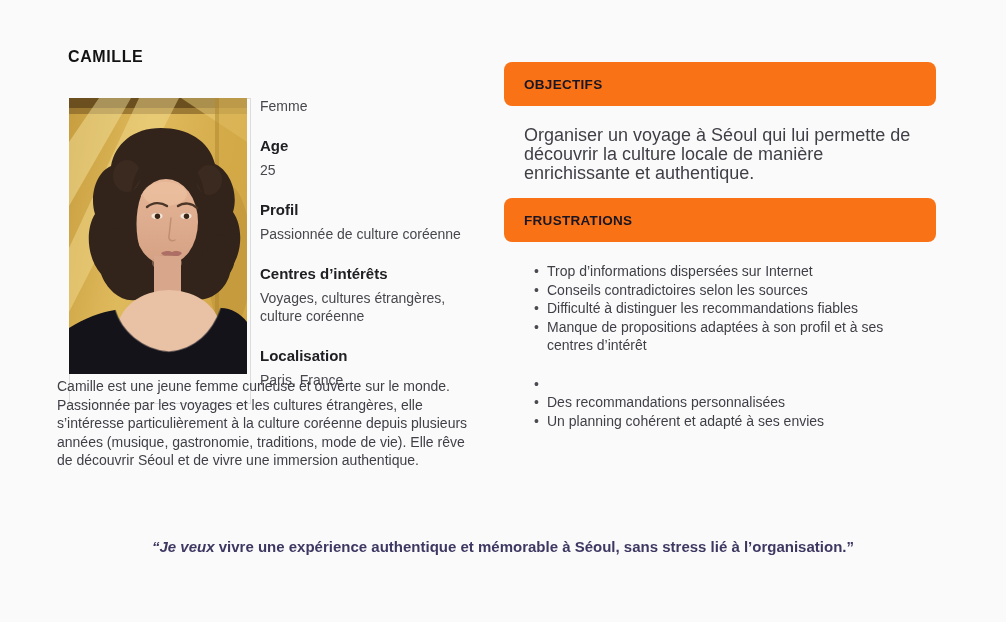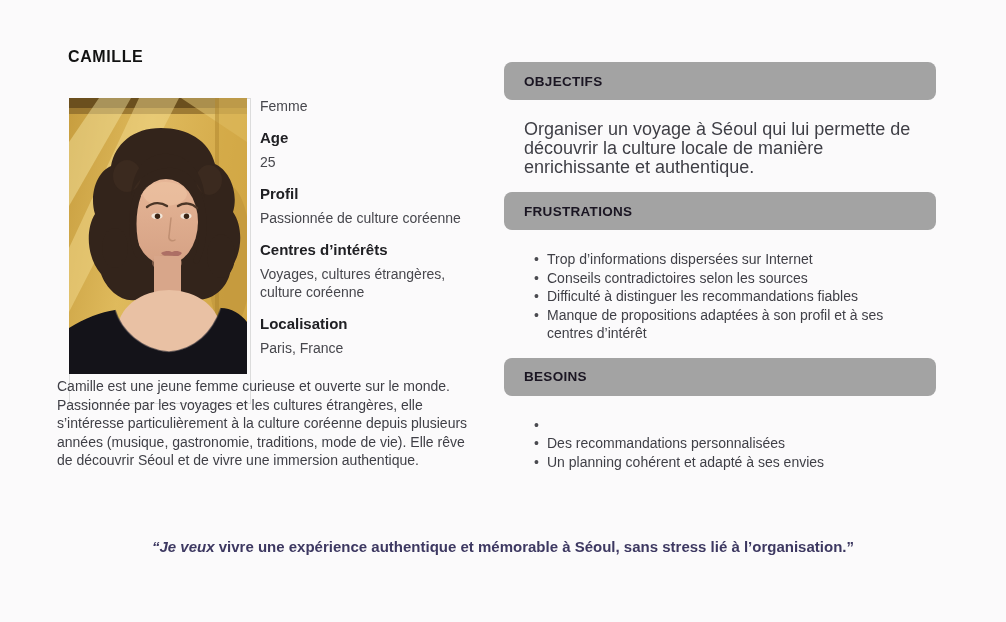--- a/index.html
+++ b/index.html
@@ -25,40 +25,40 @@
     background:transparent;
   }
   .photo{
     position:absolute;left:69px;top:98px;
     width:178px;height:276px;overflow:hidden;
   }
   .photo svg{display:block;width:178px;height:276px;}
   .details{
     position:absolute;left:260px;top:92px;width:214px;
   }
-  .attr + .attr{margin-top:13px;}
+  .attr + .attr{margin-top:21px;}
   .attr-label{
     font-size:15px;font-weight:700;color:#202024;line-height:20px;
   }
   .attr-value{
     font-size:14px;color:#47474d;line-height:18px;margin-top:5px;
   }
   .bio{
     position:absolute;left:57px;top:377px;width:414px;margin:0;
     font-size:14px;line-height:18.5px;color:#3f3f46;
   }
   
   .right-col{
     position:absolute;left:504px;top:62px;width:432px;
   }
   section + section{margin-top:15px;}
   .bar{
-    height:38px;display:flex;align-items:center;
+    height:44px;display:flex;align-items:center;
     padding:0 20px;border-radius:8px;
-    background:#a3a3a3;
+    background:#f97316;
     font-size:13.5px;font-weight:700;letter-spacing:.3px;color:#1a1522;
   }
   .section-text{
     margin:20px 0 0 20px;width:392px;
     font-size:18px;line-height:19px;color:#3f3f46;
   }
   .bullets{
     margin:20px 0 0 0;padding:0 0 0 30px;list-style:none;
   }
   .bullets li{
@@ -186,21 +186,20 @@
             <span class="li-text">Difficulté à distinguer les recommandations fiables</span>
           </li>
         <li>
             <span class="marker">•</span>
             <span class="li-text">Manque de propositions adaptées à son profil et à ses centres d’intérêt</span>
           </li>
       </ul>
     </section>
 
     <section>
-      <header class="bar">BESOINS</header>
       <ul class="bullets">
         <li>
             <span class="marker">•</span>
           </li>
         <li>
             <span class="marker">•</span>
             <span class="li-text">Des recommandations personnalisées</span>
           </li>
         <li>
             <span class="marker">•</span>

